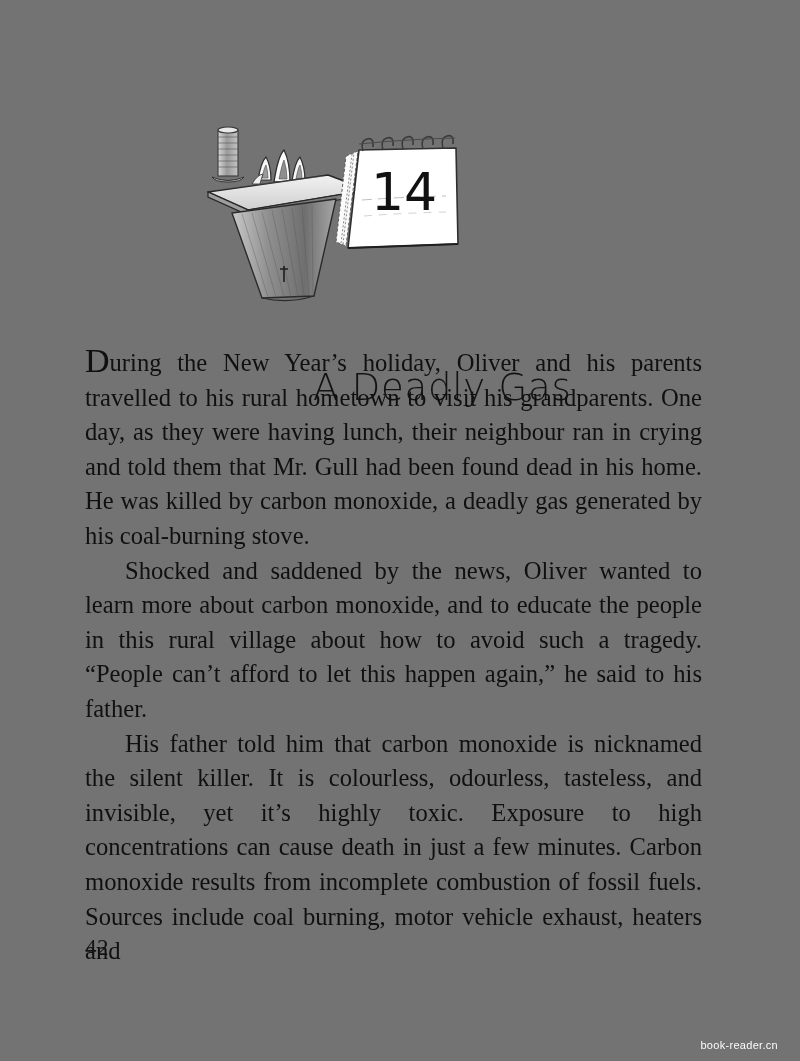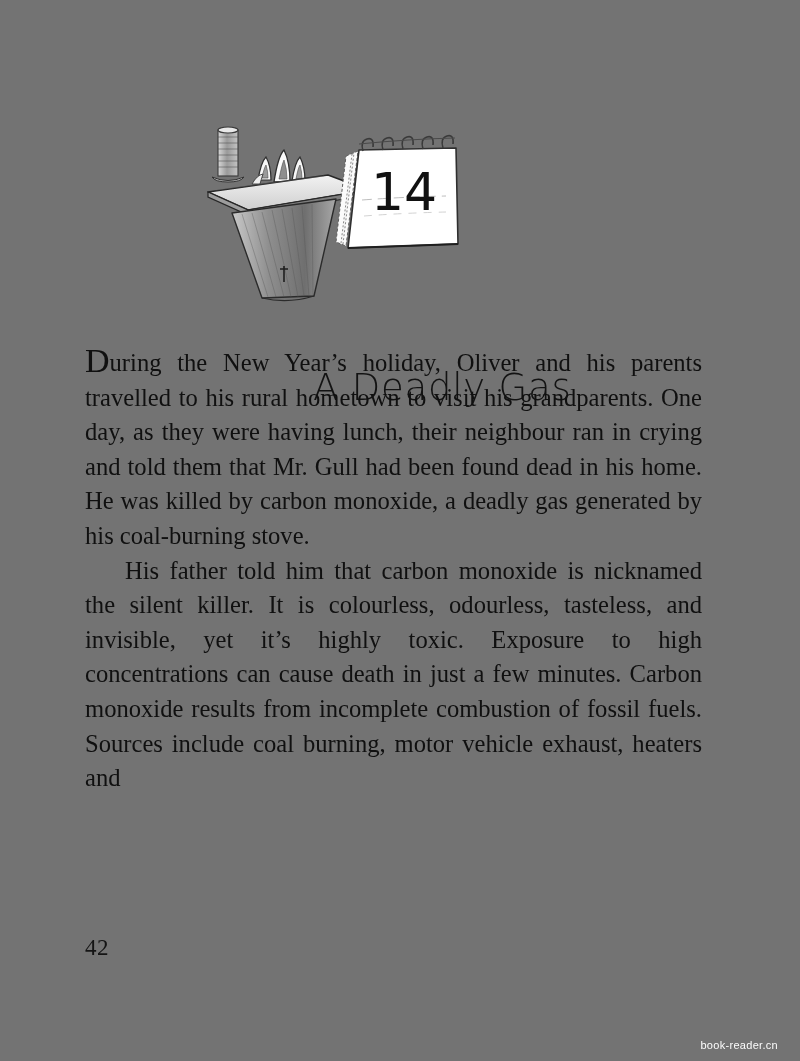--- a/index.html
+++ b/index.html
@@ -181,20 +181,21 @@
 
         <text x="208" y="92" text-anchor="middle" font-family="'DejaVu Sans','Liberation Sans',sans-serif" font-size="52" font-weight="400" fill="#111">14</text>
       </g>
     </svg>
 
     <div class="chapter-title">A Deadly Gas</div>
   </div>
 
   <div class="body-text">
     <p class="para first"><span class="dropcap">D</span><span>uring the New Year’s holiday, Oliver and his parents travelled to his rural hometown to visit his grandparents. One day, as they were having lunch, their neighbour ran in crying and told them that Mr. Gull had been found dead in his home. He was killed by carbon monoxide, a deadly gas generated by his coal-burning stove.</span></p>
+    <p class="para">Shocked and saddened by the news, Oliver wanted to learn more about carbon monoxide, and to educate the people in this rural village about how to avoid such a tragedy. “People can’t afford to let this happen again,” he said to his father.</p>
     <p class="para">His father told him that carbon monoxide is nicknamed the silent killer. It is colourless, odourless, tasteless, and invisible, yet it’s highly toxic. Exposure to high concentrations can cause death in just a few minutes. Carbon monoxide results from incomplete combustion of fossil fuels. Sources include coal burning, motor vehicle exhaust, heaters and</p>
   </div>
 
   <div class="page-number">42</div>
 
   <div class="watermark">book-reader.cn</div>
 
 </div>
 
 </body></html>

